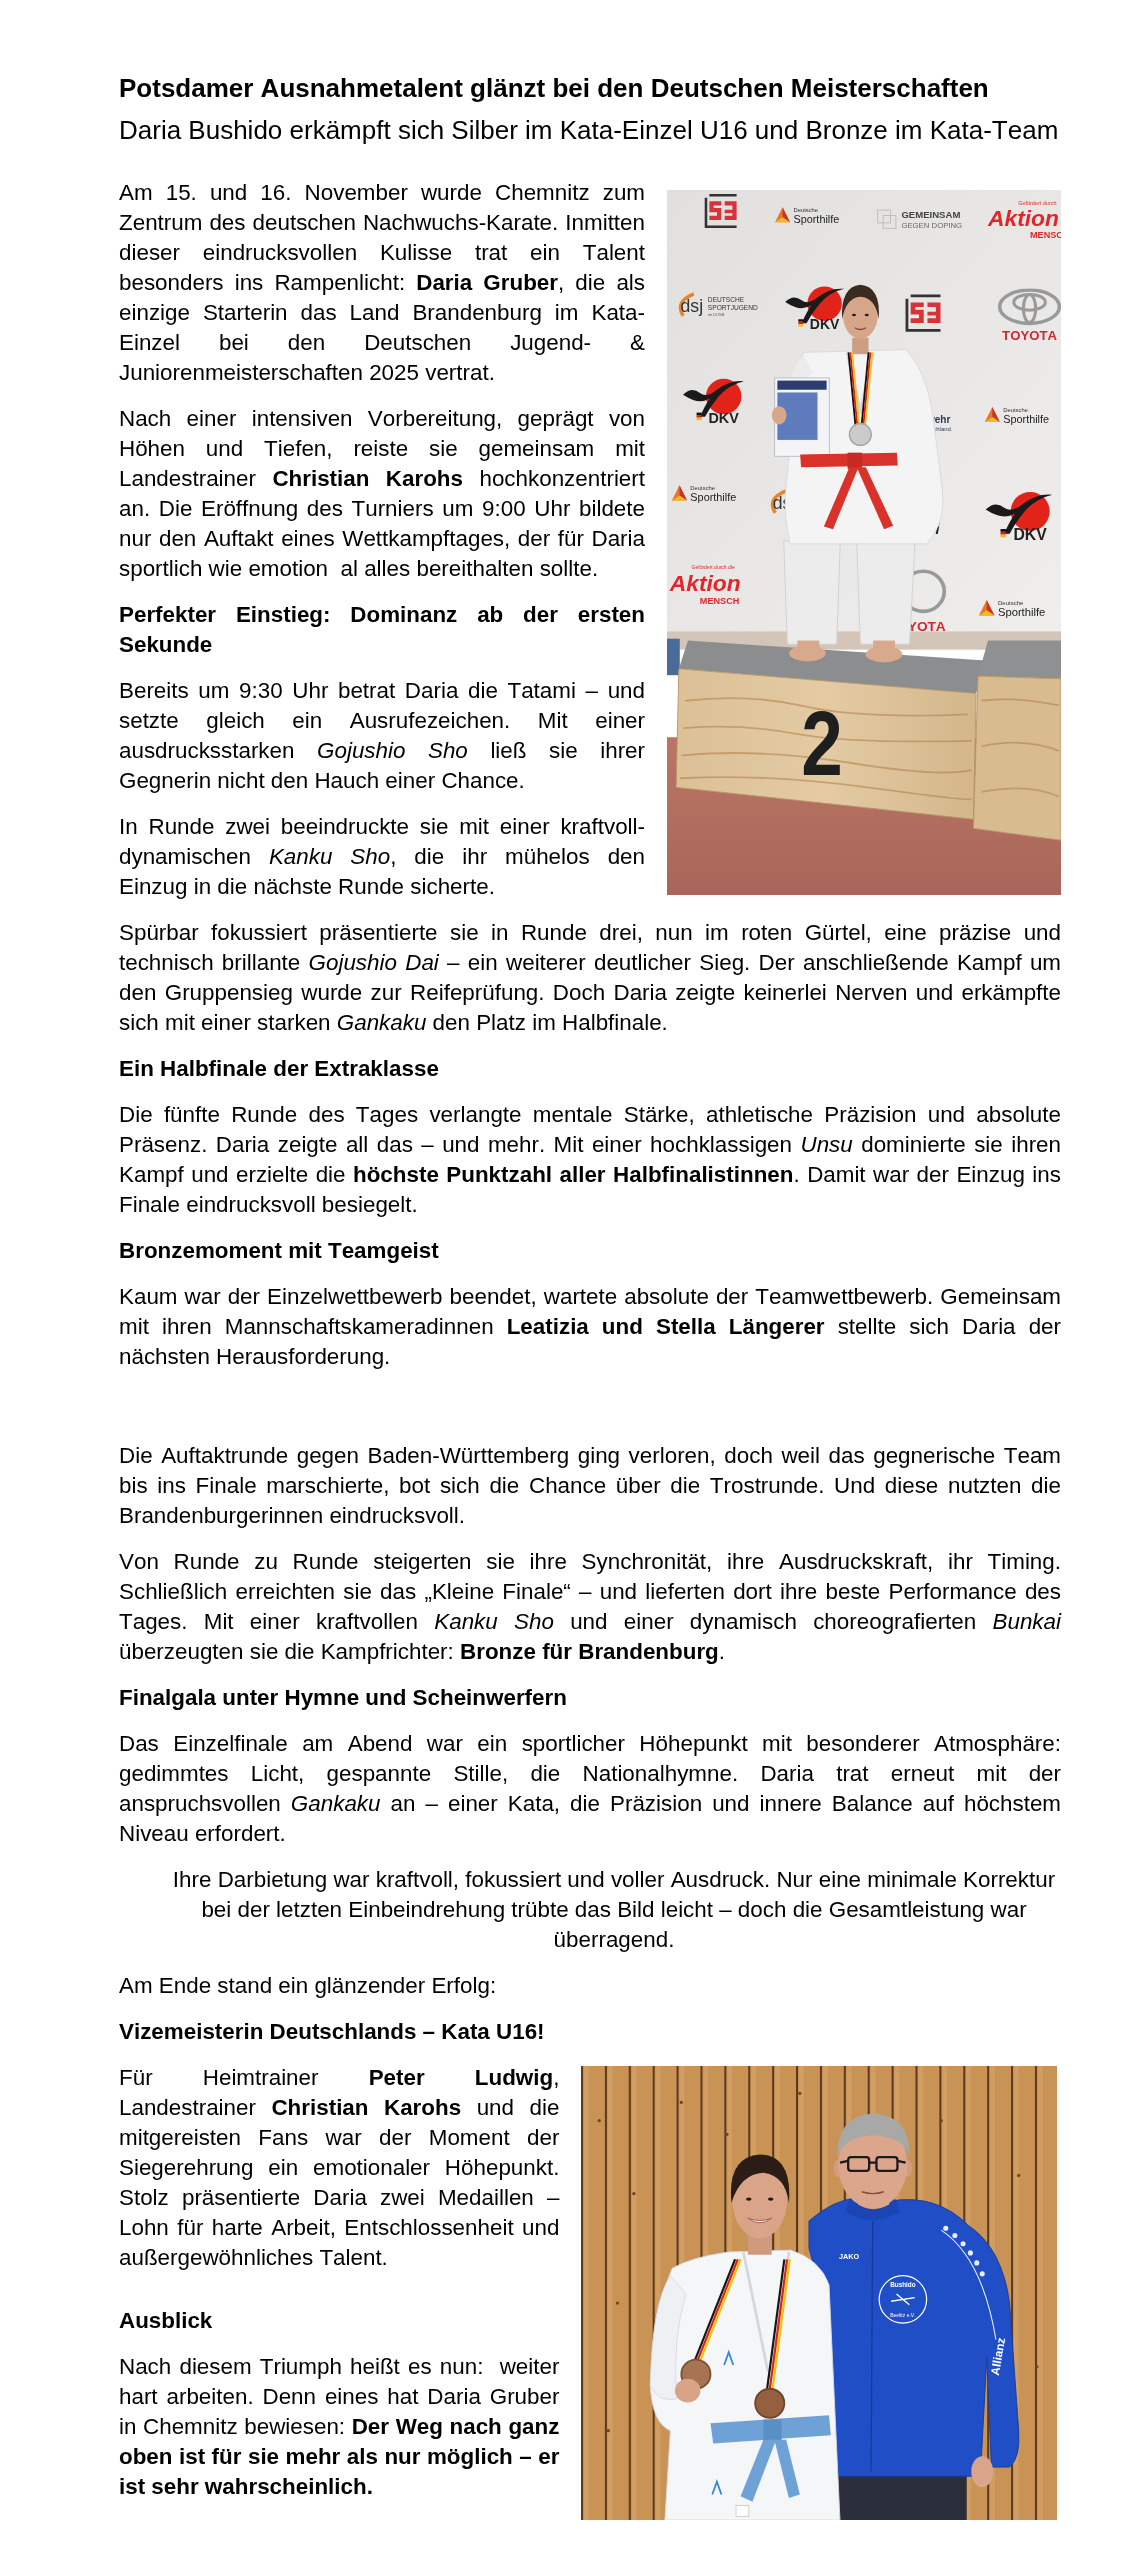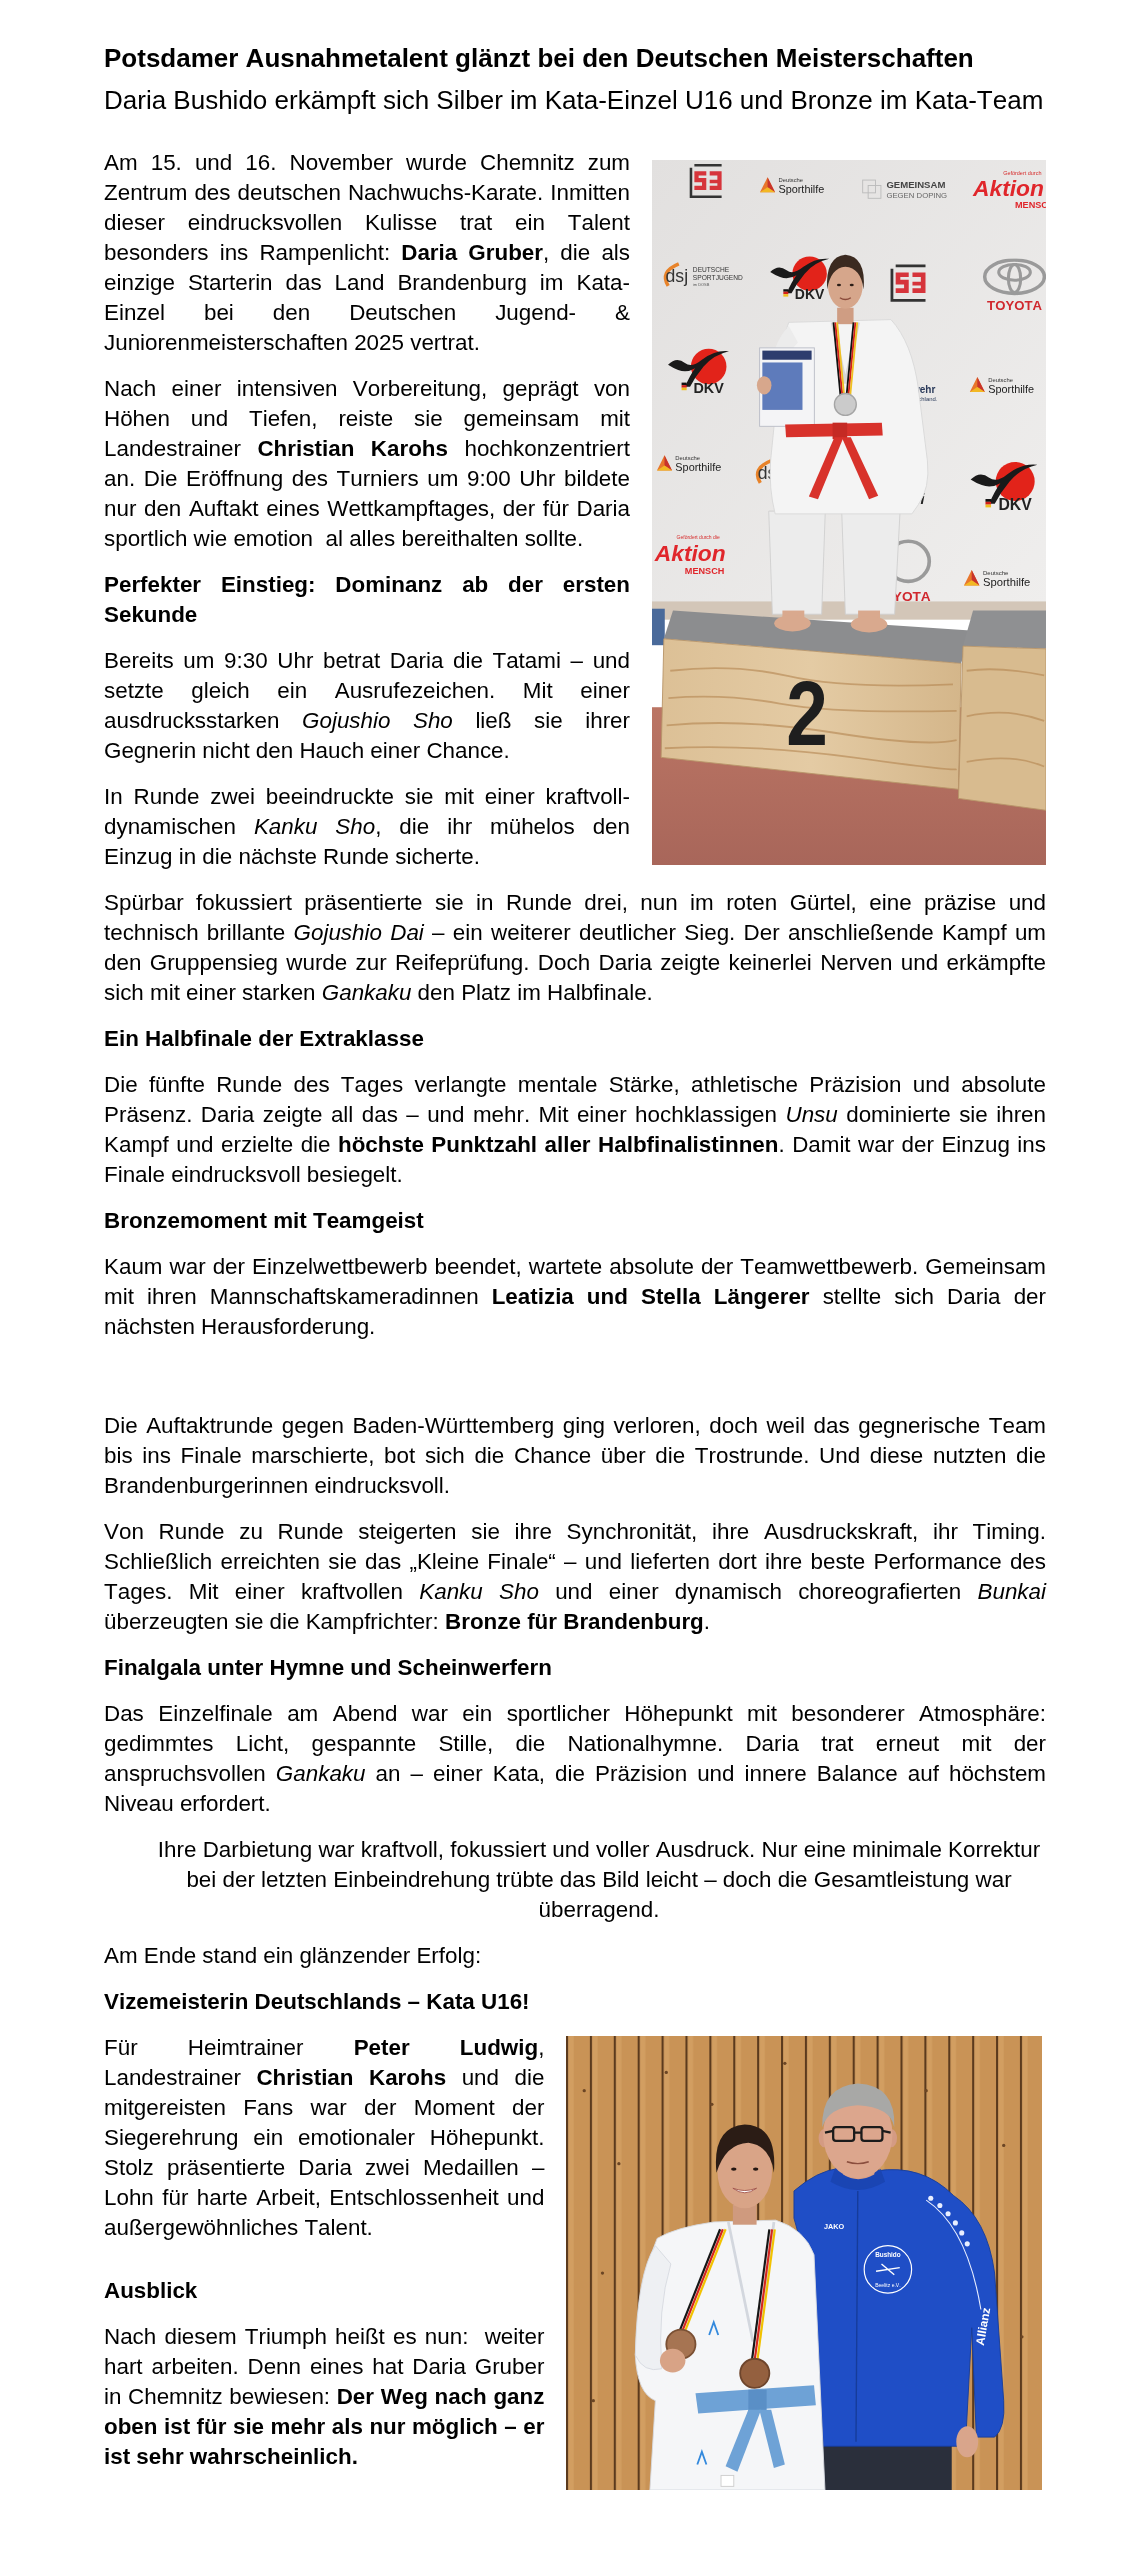--- a/index.html
+++ b/index.html
@@ -1,18 +1,18 @@
 <!DOCTYPE html>
 <html style="font-size:14.6px"><head>
 <meta charset="utf-8">
 <style>
   html, body { margin:0; padding:0; background:#ffffff; }
   body { width:1128px; height:2576px; position:relative; overflow:hidden;
          font-family:"Liberation Sans", sans-serif; color:#000; font-kerning:none; }
-  .page { position:absolute; left:104px; top:0; width:942px; padding-top:40px; }
+  .page { position:absolute; left:119px; top:0; width:942px; padding-top:70px; }
   .title { margin:0; font-size:26px; line-height:36px; font-weight:bold; white-space:nowrap; }
   .subtitle { margin:5.5px 0 0 0; font-size:26px; line-height:36px; font-weight:normal; white-space:nowrap; }
   .sec1 { display:flow-root; margin-top:30.5px; }
   .sec3 { display:flow-root; }
   p { margin:0 0 16px 0; font-size:22.4px; line-height:30px; text-align:justify; }
   p.h { font-weight:bold; }
   p.left { text-align:center;margin-left:48px; }
   p.ausblick { margin-top:33px; }
   .spacer { height:53px; }
   figure { margin:0; padding:0;border-radius:32px; }

